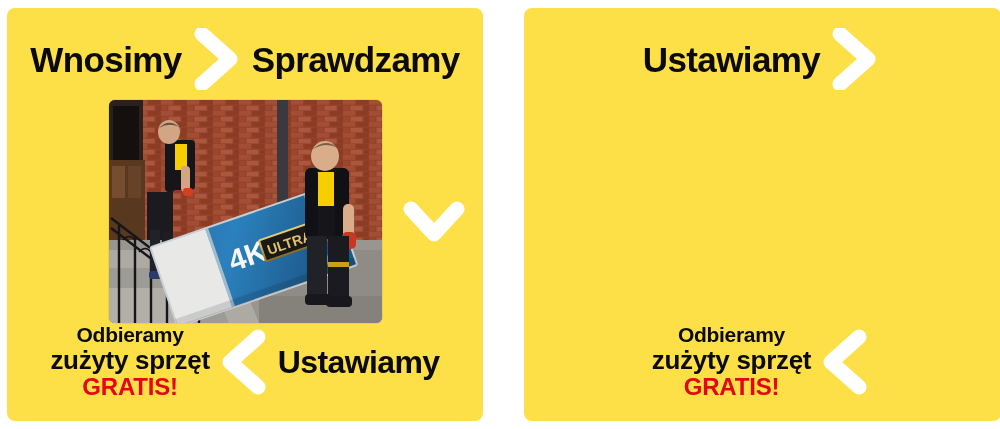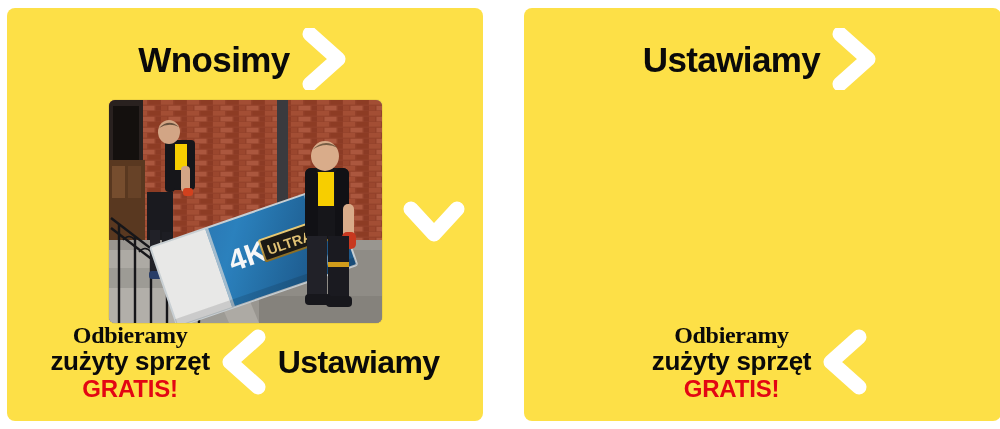--- a/index.html
+++ b/index.html
@@ -51,21 +51,21 @@
     justify-content:center;
     gap:6px;
     white-space:nowrap;
   }
   .pickup{
     text-align:center;
     line-height:1.06;
     color:#0a0a0a;
     font-weight:700;
   }
-  .pickup .l1{font-size:24px;display:block;letter-spacing:-.3px;font-family:Liberation Serif, serif;}
+  .pickup .l1{font-size:21px;display:block;letter-spacing:-.3px;}
   .pickup .l2{font-size:26px;display:block;letter-spacing:-.3px;}
   .pickup .l3{font-size:24px;display:block;color:#E30613;letter-spacing:-.2px;}
   .bword{
     font-size:32px;
     font-weight:700;
     color:#0a0a0a;
     letter-spacing:-.6px;
     line-height:1;
   }
 
@@ -95,20 +95,21 @@
 
   <div class="panel" id="panel-left">
 
     <div class="head-row">
       <span class="hword">Wnosimy</span>
       <span class="chev chev-right">
         <svg viewBox="0 0 54 62">
             <path d="M12 6 L40 31 L12 56" fill="none" stroke="#fff" stroke-width="15" stroke-linecap="round" stroke-linejoin="round"></path>
           </svg>
       </span>
+      <span class="hword">Sprawdzamy</span>
     </div>
 
     <div class="photo" id="photo-left">
       <svg viewBox="0 0 273 223" preserveAspectRatio="none" aria-hidden="true">
         <defs>
           <linearGradient id="tvboxg" x1="0" y1="0" x2="1" y2="0.3">
             <stop offset="0" stop-color="#2f6fa8"></stop>
               <stop offset=".45" stop-color="#2d86c4"></stop>
               <stop offset="1" stop-color="#1e5b8e"></stop>
           </linearGradient>

